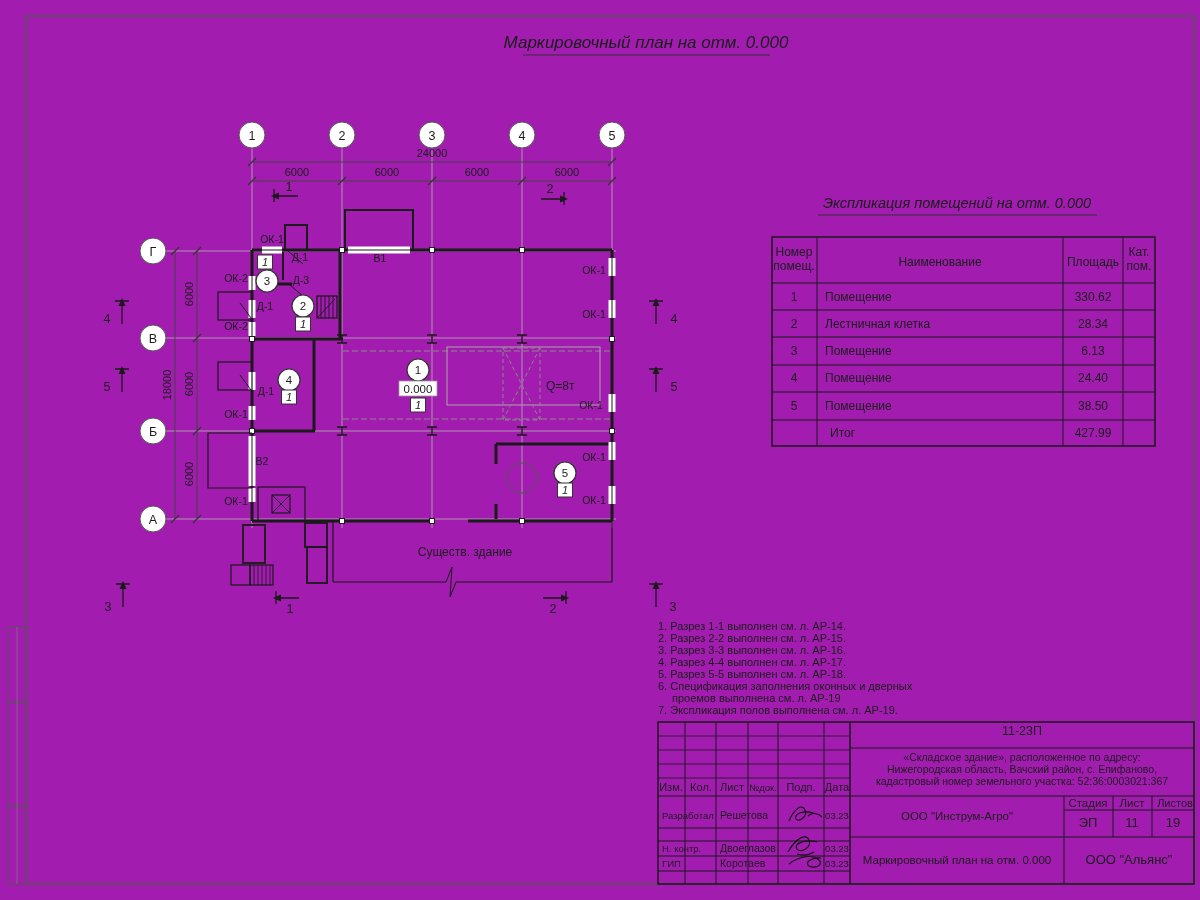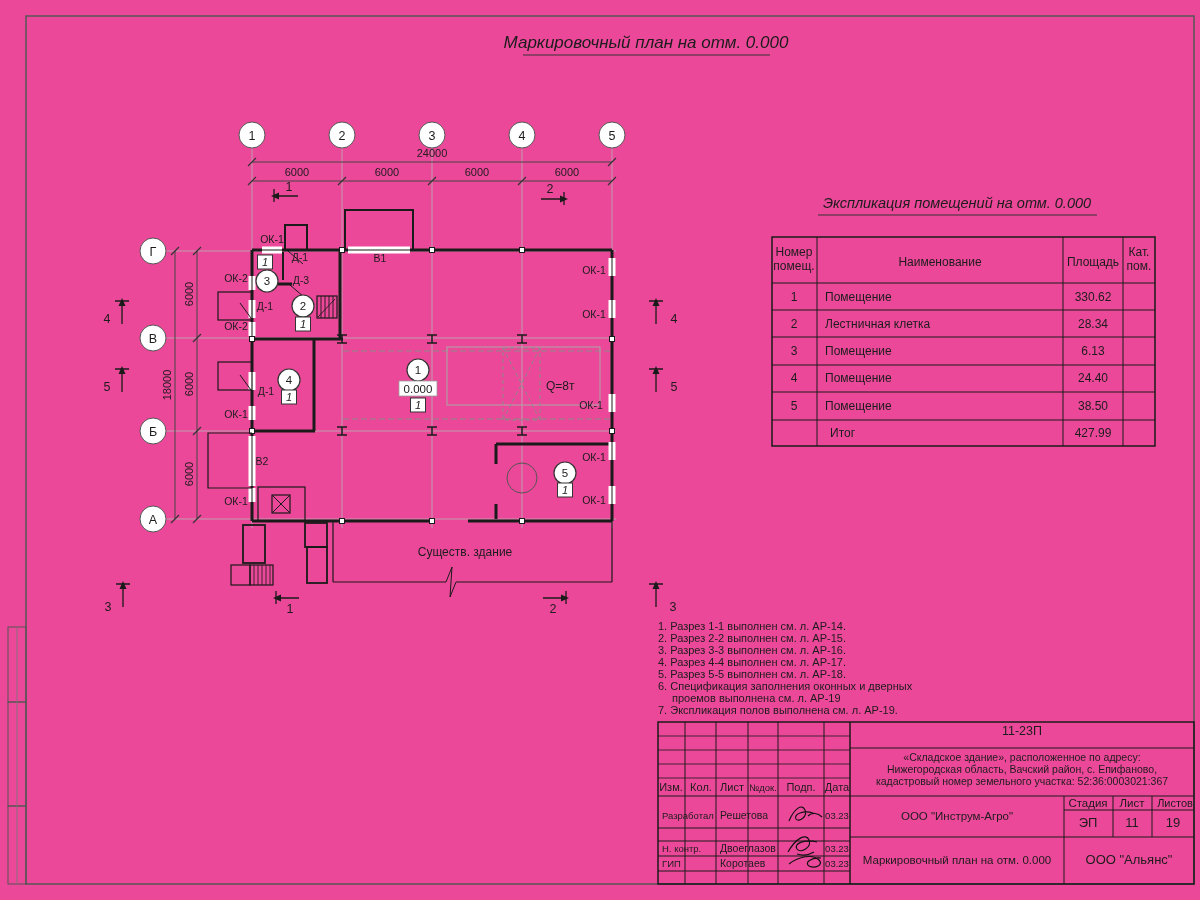--- a/index.html
+++ b/index.html
@@ -1,16 +1,16 @@
 <!DOCTYPE html>
 <html><head>
 <meta charset="utf-8">
 <style>
   html,body{margin:0;padding:0;background:#fff;}
-  .page{position:relative;width:1200px;height:900px;background:#ec4899;overflow:hidden;
+  .page{position:relative;width:1200px;height:900px;background:#a21caf;overflow:hidden;
         font-family:"Liberation Sans",sans-serif;}
   svg{position:absolute;left:0;top:0;}
   svg text{font-family:"Liberation Sans",sans-serif;fill:#1c1c1c;}
   .lbl{font-size:10.5px;}
   .ax{font-size:12.5px;}
   .dim{font-size:11px;}
   .sec{font-size:12.5px;}
   .rm{font-size:11.5px;}
   .cat{font-size:11px;font-style:italic;}
   .big{font-size:17px;font-style:italic;}

